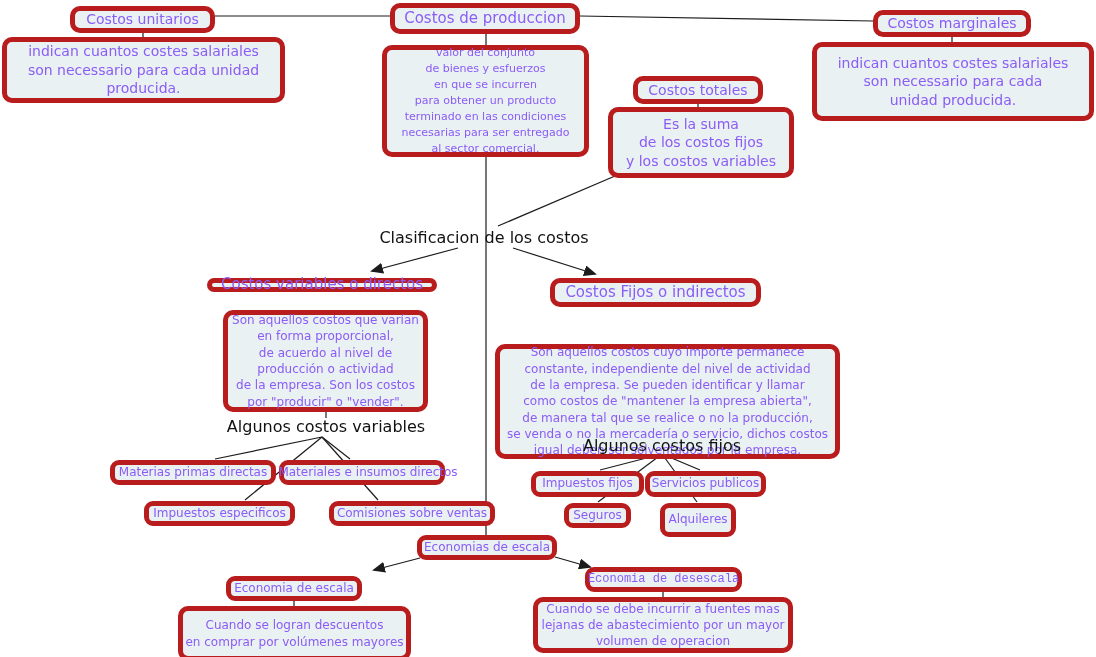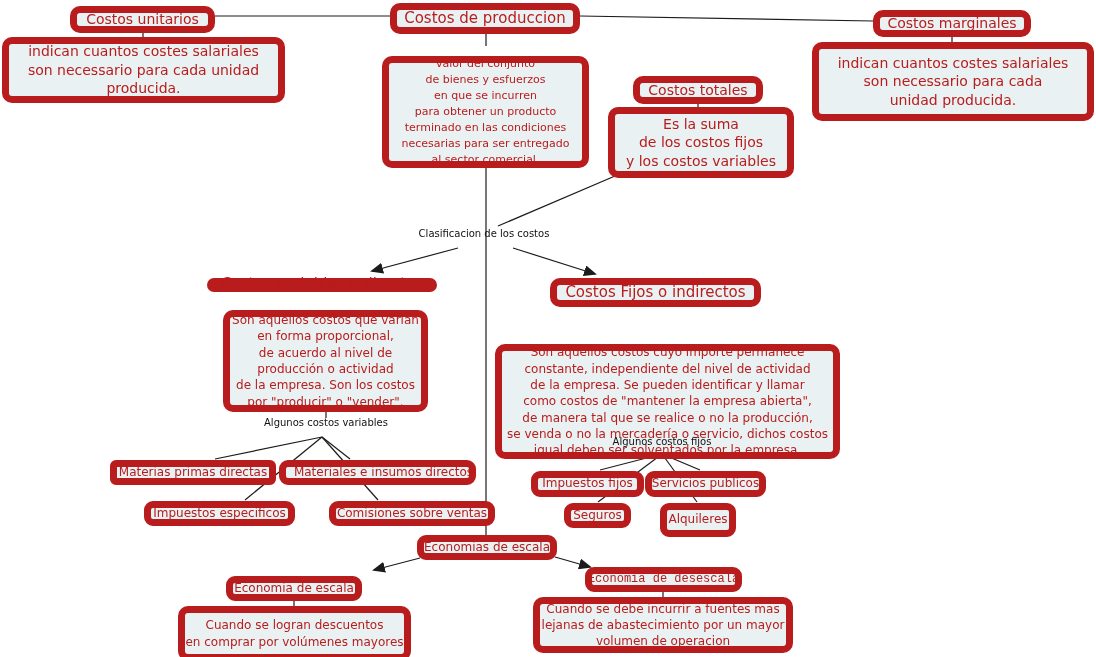--- a/index.html
+++ b/index.html
@@ -10,41 +10,41 @@
     font-family:"DejaVu Sans","Liberation Sans",sans-serif;
     color:#111111;
     overflow:hidden;
   }
   #wires{position:absolute;left:0;top:0;z-index:1;}
   .node{
     position:absolute;
     z-index:2;
     box-sizing:border-box;
     background:#e9f1f3;
-    border:7px solid #b91c1c;
+    border:5px solid #b91c1c;
     border-radius:10px;
     display:flex;
     align-items:center;
     justify-content:center;
     text-align:center;
     white-space:pre-line;
     line-height:1.32;
-    color:#b91c1c;
+    color:#8b5cf6;
   }
   .hdr{font-size:14px;white-space:nowrap;}
   .hdr-lg{font-size:15px;white-space:nowrap;}
   .leaf{font-size:12px;white-space:nowrap;border-radius:9px;}
   .def{font-size:14px;}
   .def-sm{font-size:12px;line-height:1.36;}
-  .def-xs{font-size:11px;line-height:1.45;margin-top:11px;}
+  .def-xs{font-size:11px;line-height:1.45;}
   .floating-label{
     position:absolute;
     z-index:2;
     transform:translateX(-50%);
-    font-size:10px;
+    font-size:16px;
     white-space:nowrap;
     color:#111111;
   }
 </style>
 </head>
 <body>
 
 <div id="canvas">
 
   <svg id="wires" width="1096" height="657">
@@ -119,22 +119,22 @@
 
   <div class="node hdr-lg" style="left:207px;top:278px;width:230px;height:14px;">Costos variables o directos</div>
   <div class="node def-sm" style="left:223px;top:310px;width:205px;height:102px;">Son aquellos costos que varían
 en forma proporcional,
 de acuerdo al nivel de
 producción o actividad
 de la empresa. Son los costos
 por "producir" o "vender".</div>
   <div class="floating-label" style="left:326px;top:417px;">Algunos costos variables</div>
 
-  <div class="node leaf" style="left:110px;top:460px;width:166px;height:25px;border-radius:6px;">Materias primas directas</div>
-  <div class="node leaf" style="left:279px;top:460px;width:197px;height:25px;padding-left:12px;">Materiales e insumos directos</div>
+  <div class="node leaf" style="left:110px;top:460px;width:166px;height:25px;">Materias primas directas</div>
+  <div class="node leaf" style="left:279px;top:460px;width:166px;height:25px;padding-left:12px;">Materiales e insumos directos</div>
   <div class="node leaf" style="left:144px;top:501px;width:151px;height:25px;">Impuestos especificos</div>
   <div class="node leaf" style="left:297px;top:501px;width:166px;height:25px;margin-left:32px;">Comisiones sobre ventas</div>
 
   <div class="node hdr-lg" style="left:550px;top:278px;width:211px;height:29px;">Costos Fijos o indirectos</div>
   <div class="node def-sm" style="left:495px;top:312px;width:345px;height:115px;margin-top:32px;">Son aquellos costos cuyo importe permanece
 constante, independiente del nivel de actividad
 de la empresa. Se pueden identificar y llamar
 como costos de "mantener la empresa abierta",
 de manera tal que se realice o no la producción,
 se venda o no la mercadería o servicio, dichos costos

